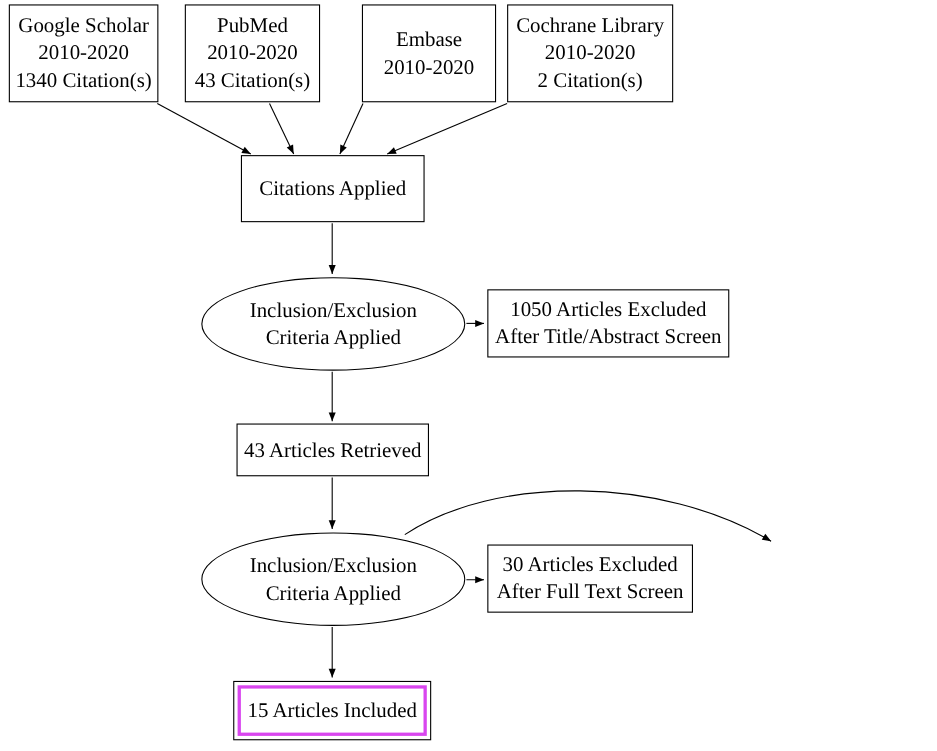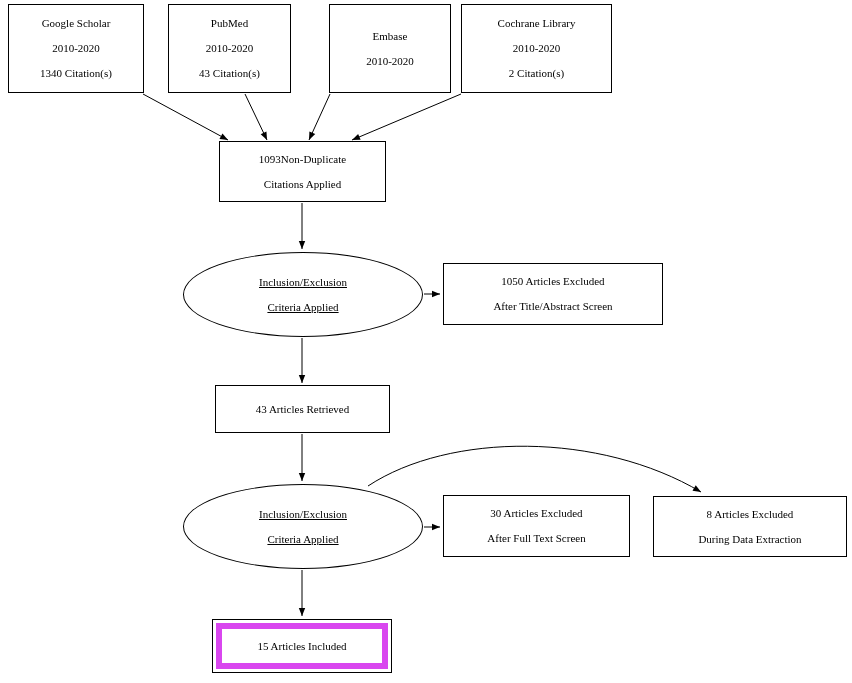--- a/index.html
+++ b/index.html
@@ -6,21 +6,21 @@
     margin: 0;
     padding: 0;
     background: #ffffff;
   }
   #canvas {
     position: relative;
     width: 852px;
     height: 683px;
     background: #ffffff;
     font-family: "Liberation Serif", "DejaVu Serif", serif;
-    font-size: 11px;
+    font-size: 19px;
     line-height: 25px;
     color: #000000;
     overflow: hidden;
   }
   #edges {
     position: absolute;
     left: 0;
     top: 0;
     width: 852px;
     height: 683px;
@@ -31,33 +31,32 @@
     background: #ffffff;
     border: 1px solid #000000;
     display: flex;
     flex-direction: column;
     align-items: center;
     justify-content: center;
     text-align: center;
   }
   .ellipse {
     border-radius: 50%;
-    text-decoration: underline;
   }
   .dbl-outer {
     position: absolute;
     box-sizing: border-box;
     background: #ffffff;
     border: 1px solid #000000;
   }
   .dbl-inner {
     position: absolute;
     inset: 3px;
     box-sizing: border-box;
-    border: 6px solid #d946ef;
+    border: 3px solid #d946ef;
     display: flex;
     align-items: center;
     justify-content: center;
     text-align: center;
   }
   .line {
     white-space: nowrap;
   }
 </style>
 </head>
@@ -101,21 +100,20 @@
     <div class="line">2010-2020</div>
   </div>
 
   <div class="node" style="left:461px;top:4px;width:151px;height:89px">
     <div class="line">Cochrane Library</div>
     <div class="line">2010-2020</div>
     <div class="line">2 Citation(s)</div>
   </div>
 
   <div class="node" style="left:219px;top:141px;width:167px;height:61px">
-    <div class="line">1093Non-Duplicate</div>
     <div class="line">Citations Applied</div>
   </div>
 
   <div class="node ellipse" style="left:183px;top:252px;width:240px;height:85px">
     <div class="line">Inclusion/Exclusion</div>
     <div class="line">Criteria Applied</div>
   </div>
 
   <div class="node" style="left:443px;top:263px;width:220px;height:62px">
     <div class="line">1050 Articles Excluded</div>
@@ -129,24 +127,20 @@
   <div class="node ellipse" style="left:183px;top:484px;width:240px;height:85px">
     <div class="line">Inclusion/Exclusion</div>
     <div class="line">Criteria Applied</div>
   </div>
 
   <div class="node" style="left:443px;top:495px;width:187px;height:62px">
     <div class="line">30 Articles Excluded</div>
     <div class="line">After Full Text Screen</div>
   </div>
 
-  <div class="node" style="left:653px;top:496px;width:194px;height:61px">
-    <div class="line">8 Articles Excluded</div>
-    <div class="line">During Data Extraction</div>
-  </div>
 
   <div class="dbl-outer" style="left:212px;top:619px;width:180px;height:54px">
     <div class="dbl-inner">
       <div class="line">15 Articles Included</div>
     </div>
   </div>
 
 </div>
 
 </body></html>

